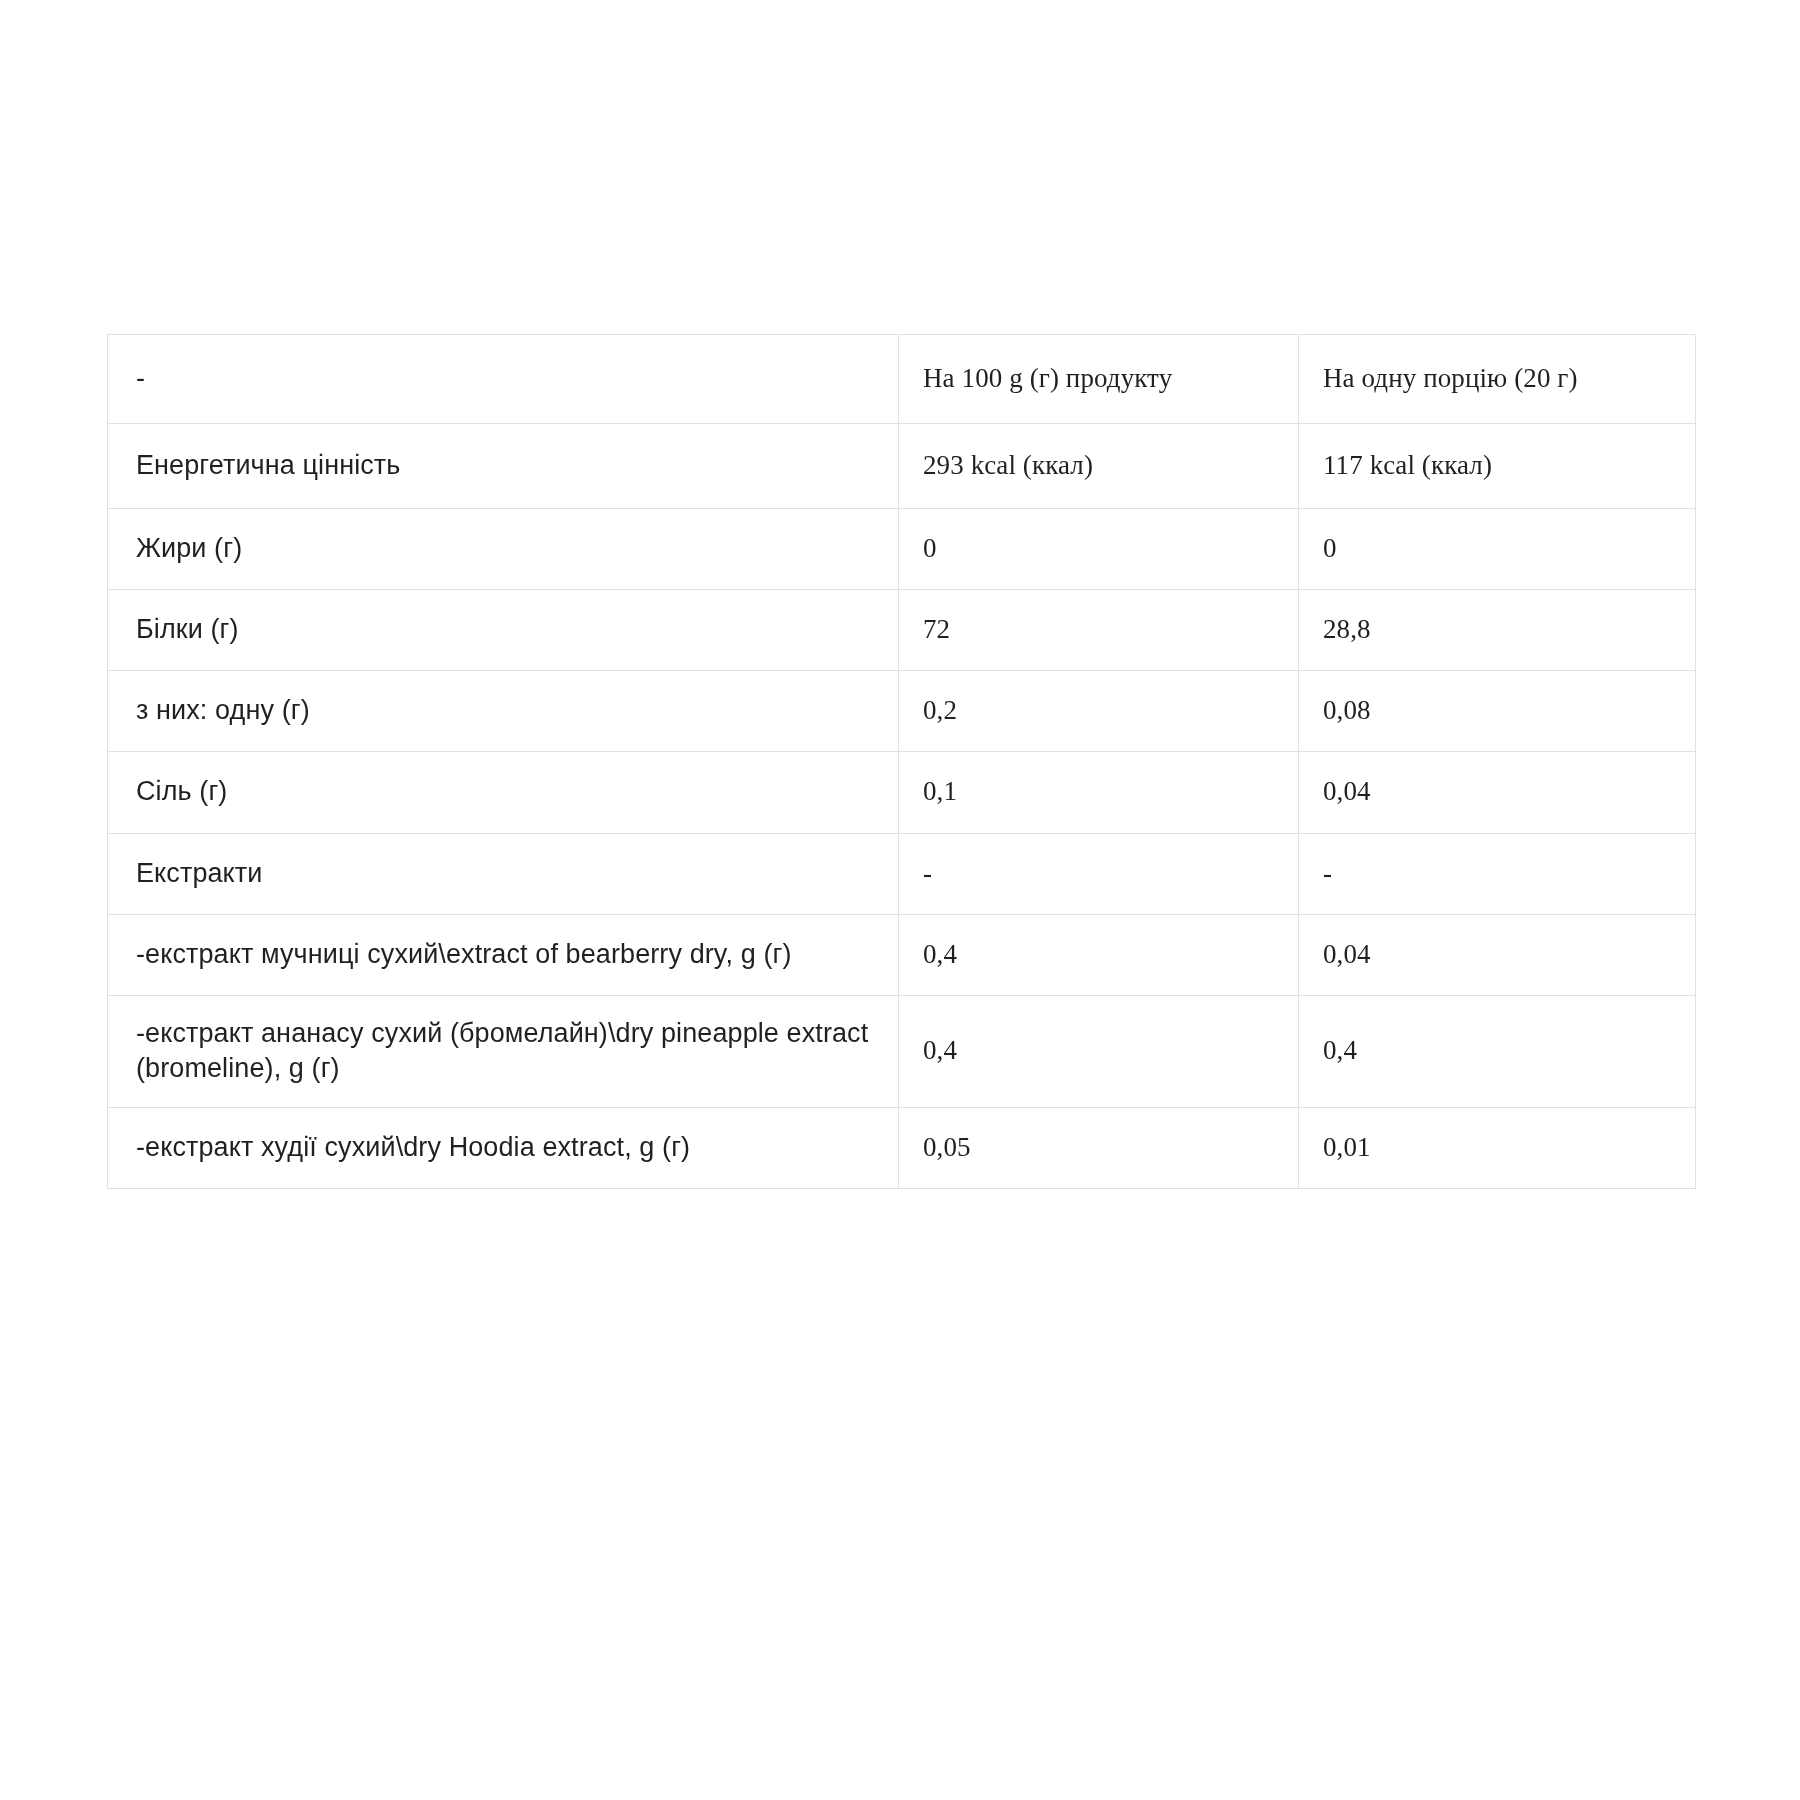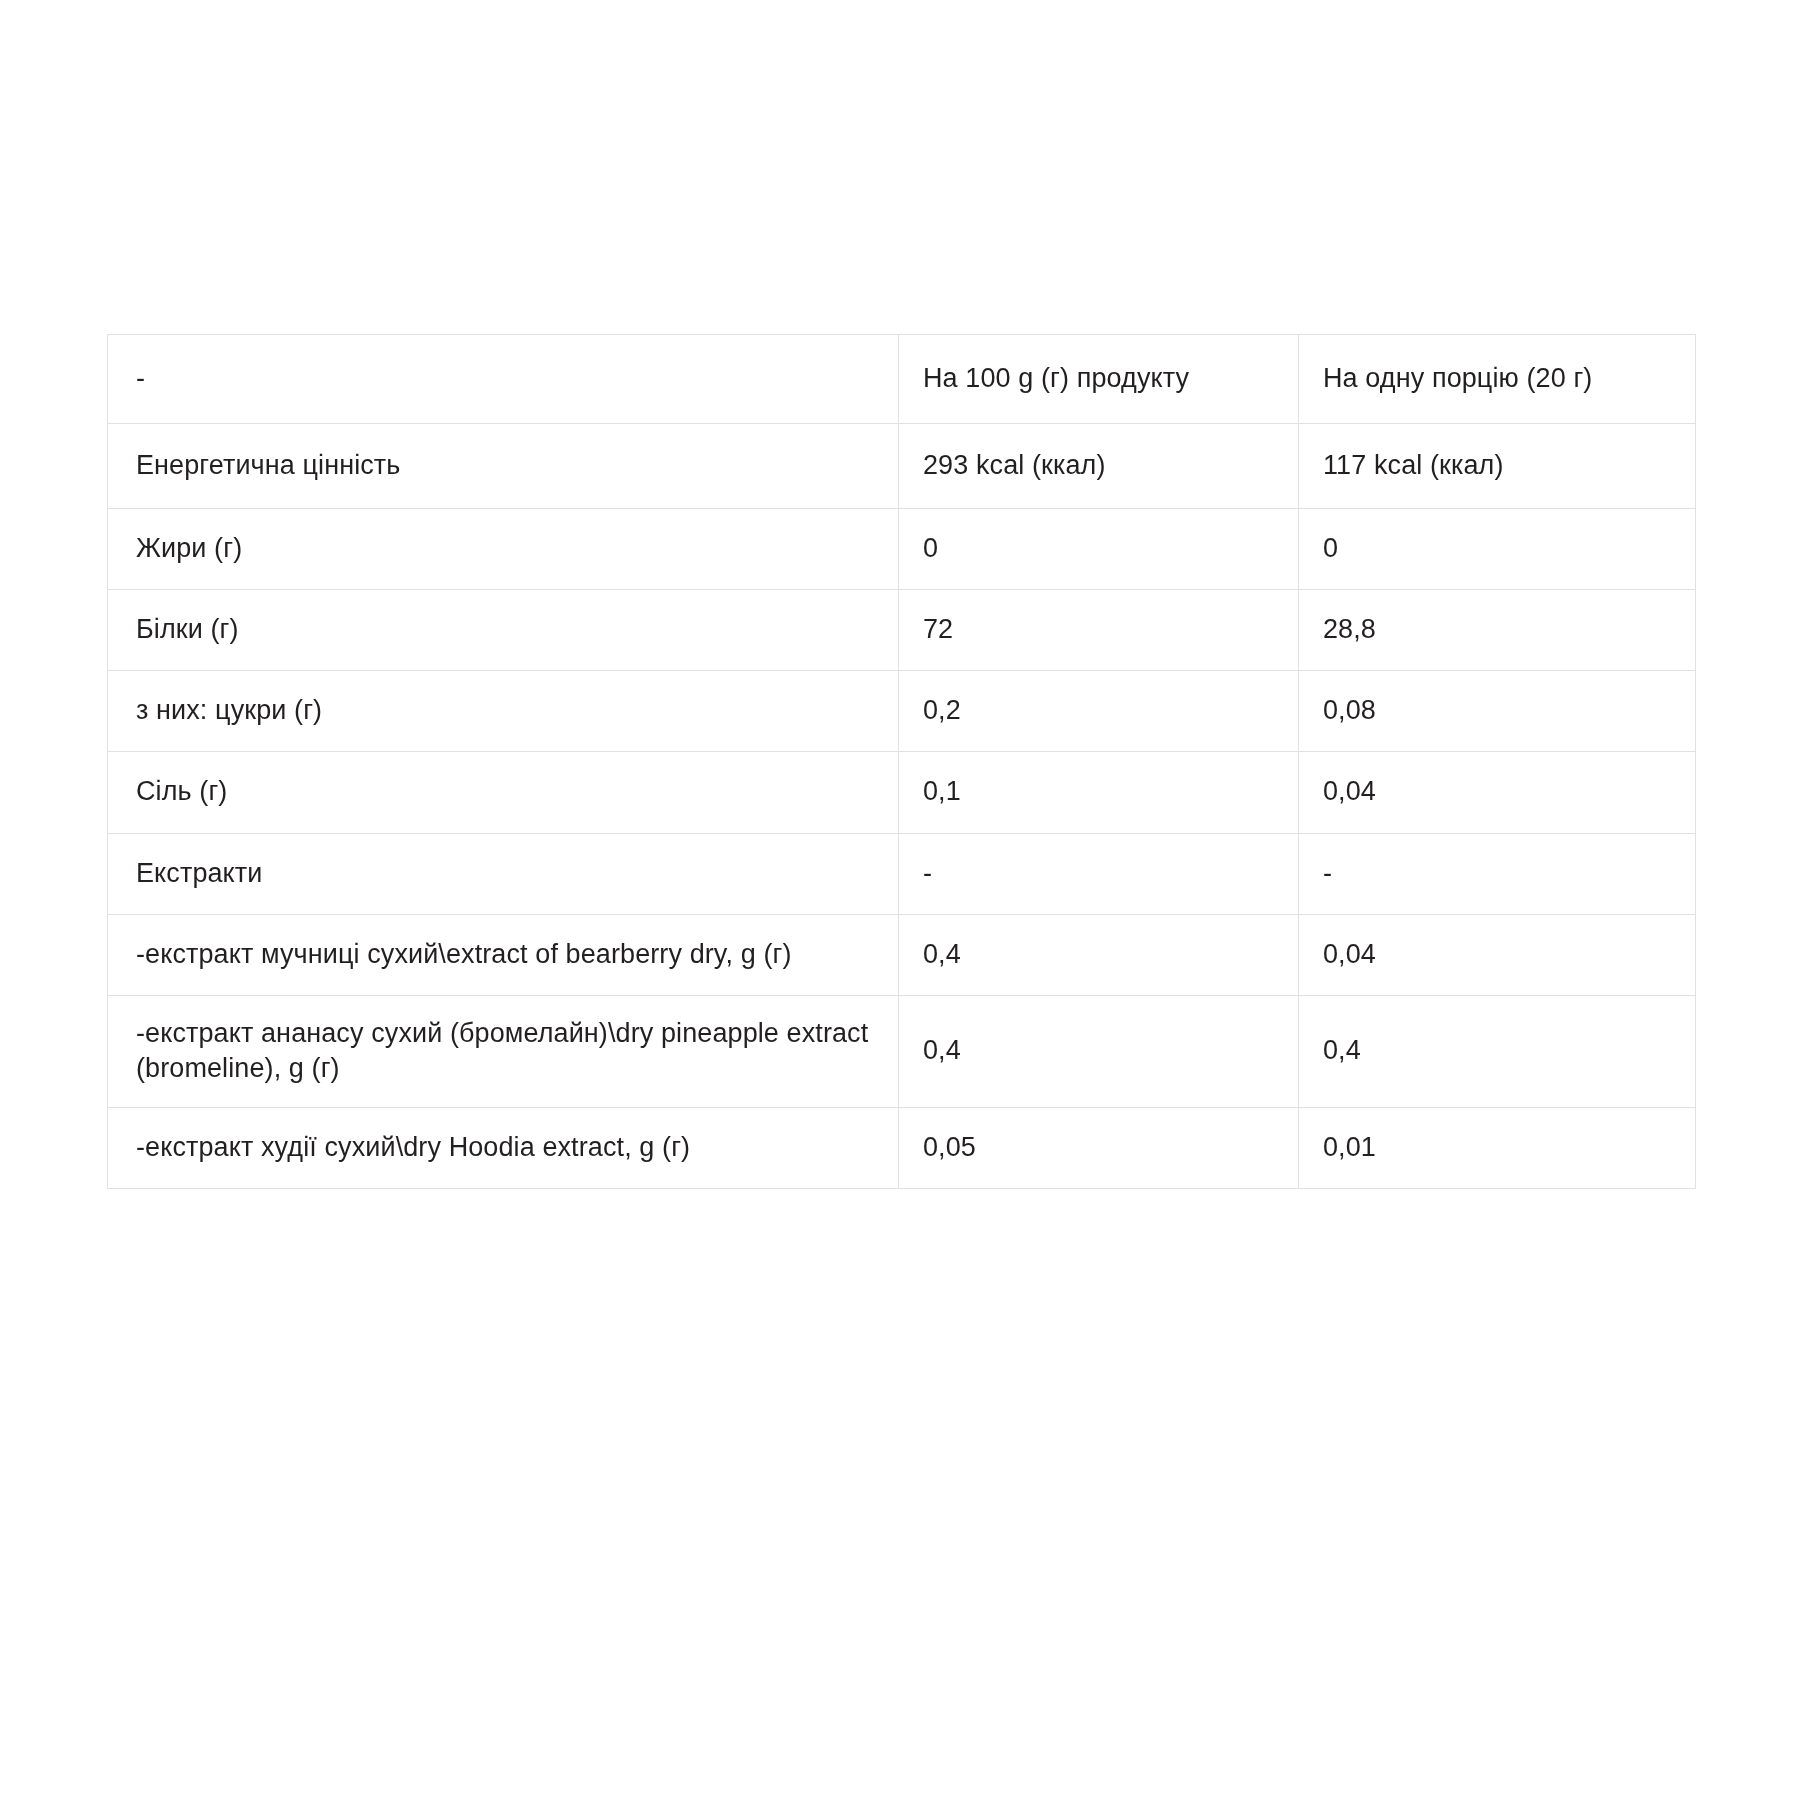--- a/index.html
+++ b/index.html
@@ -52,21 +52,21 @@
     min-height: 36px;
     box-sizing: border-box;
   }
   tr.head .cell {
     padding-top: 26px;
     padding-bottom: 27px;
   }
   tr.r-energy .cell { padding-top: 24px; padding-bottom: 25px; }
   tr.tall .cell { padding-top: 20px; padding-bottom: 21px; }
   .label-cell .cell { padding-left: 28px; }
-  .num-cell .cell { padding-left: 24px; }
+  .num-cell .cell { padding-left: 24px; font-family: Liberation Serif, serif; }
   .dash { color: #231f20; }
 </style>
 </head>
 <body>
 
 <div class="page">
   <div class="table-wrap">
     <table class="nutrition">
       <colgroup>
         <col class="c1">
@@ -119,21 +119,21 @@
             <div class="cell">72</div>
           </td>
           <td class="num-cell">
             <div class="cell">28,8</div>
           </td>
         </tr>
 
 
         <tr>
           <td class="label-cell">
-            <div class="cell">з них: цукри (г)</div>
+            <div class="cell">з них: одну (г)</div>
           </td>
           <td class="num-cell">
             <div class="cell">0,2</div>
           </td>
           <td class="num-cell">
             <div class="cell">0,08</div>
           </td>
         </tr>
 
         <tr>

